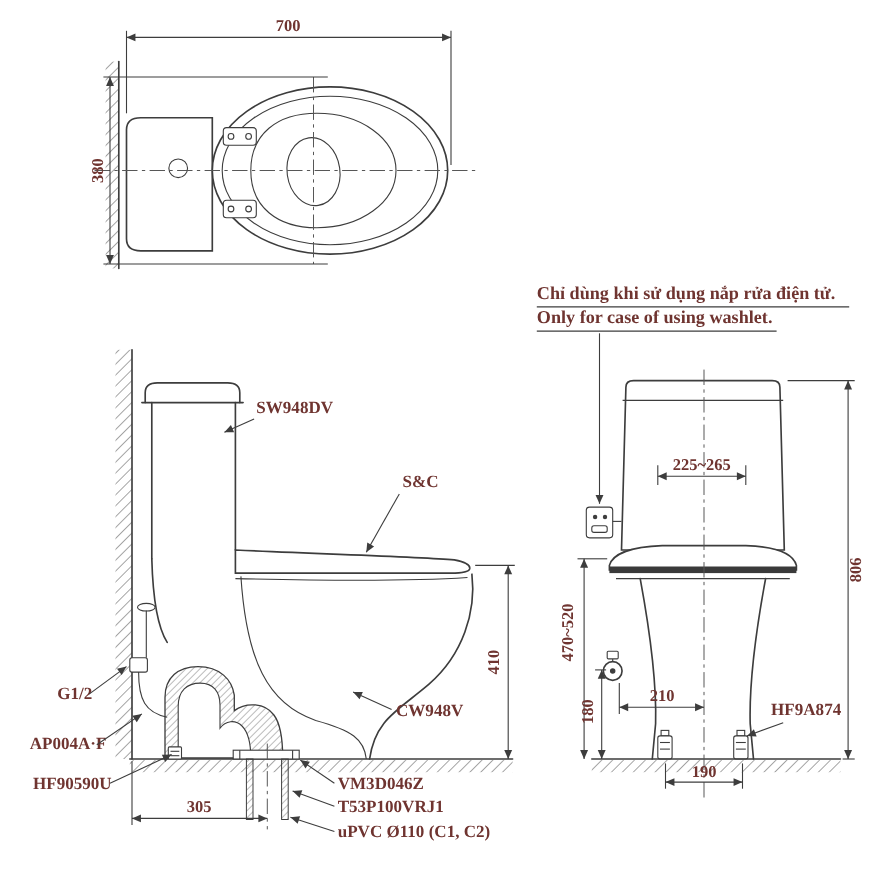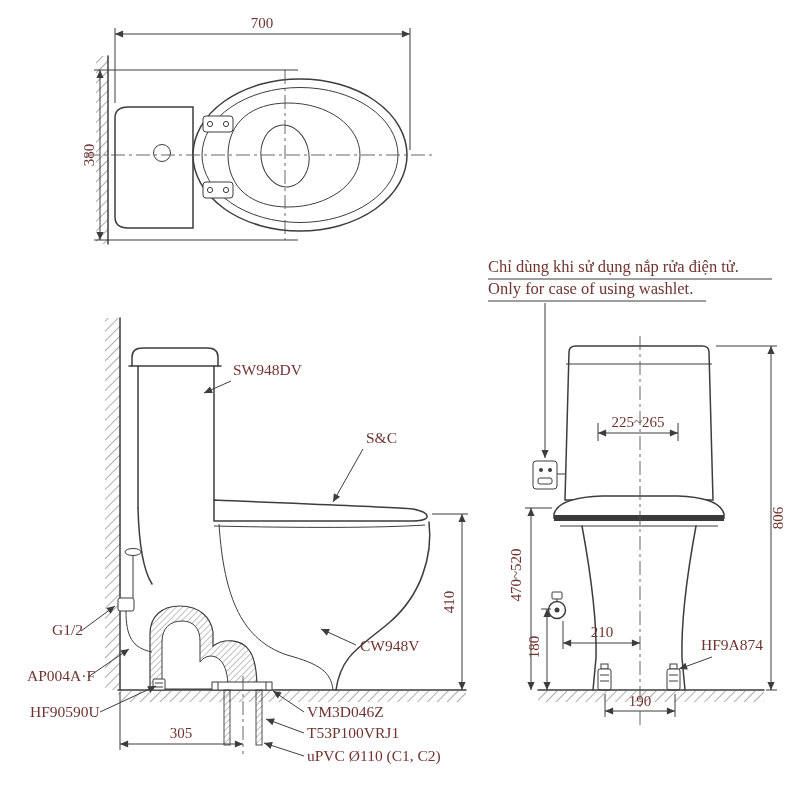--- a/index.html
+++ b/index.html
@@ -1,16 +1,16 @@
 <!DOCTYPE html>
 <html><head>
 <meta charset="utf-8">
 <style>
   html,body{margin:0;padding:0;background:#fff;}
-  .page{width:800px;height:800px;position:relative;background:#fff;}
+  .page{width:800px;height:800px;position:relative;background:#fff;font-weight:bold;}
   svg text{font-family:"Liberation Serif", serif;fill:#6f3430;}
   .lbl{font-size:15.5px;}
   .dimtxt{font-size:15px;}
   .note{font-size:16.5px;}
   .ln{stroke:#3d3d3d;stroke-width:1.5;fill:none;stroke-linecap:round;}
   .thin{stroke:#3d3d3d;stroke-width:1;fill:none;}
   .dim{stroke:#3d3d3d;stroke-width:1;fill:none;}
   .cl{stroke:#555;stroke-width:0.9;stroke-dasharray:14 4 3 4;fill:none;}
   .fillw{fill:#ffffff;}
 </style>

